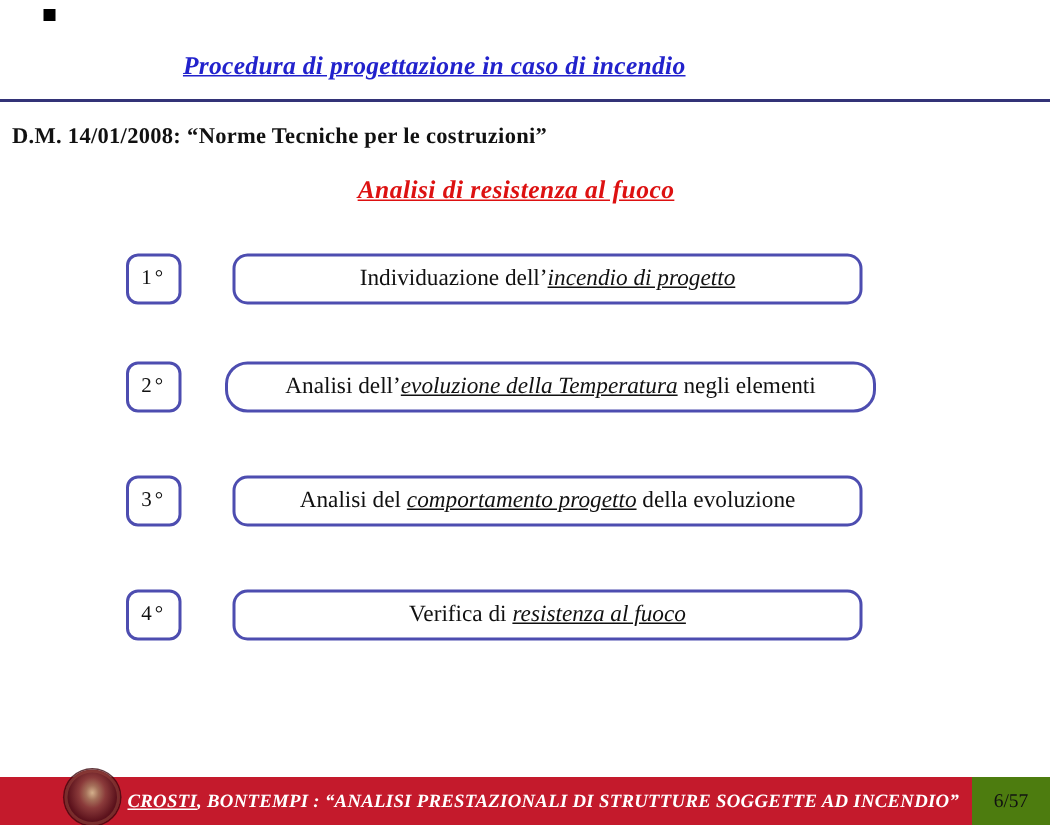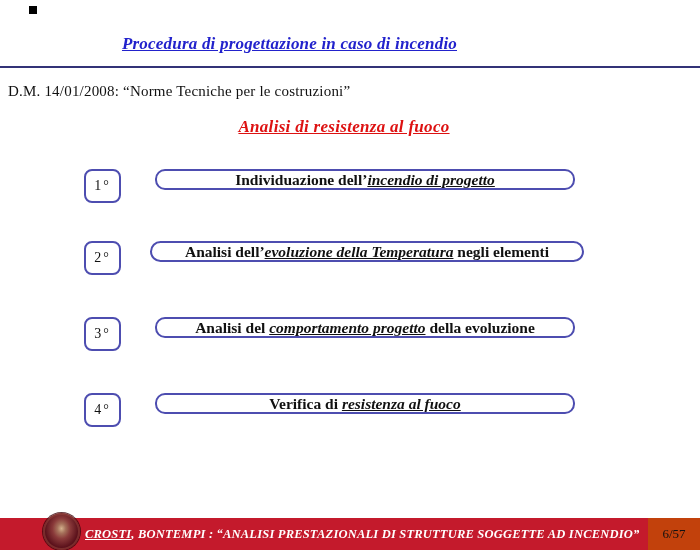--- a/index.html
+++ b/index.html
@@ -32,48 +32,47 @@
     color:var(--title-blue);
     text-decoration:underline;
     letter-spacing:.2px;
   }
   .title-rule{
     position:absolute;left:0;top:66px;width:700px;height:2px;
     background:var(--separator-navy);
   }
   .regulation-text{
     position:absolute;left:8px;top:83px;
-    font-size:15px;font-weight:normal;color:var(--text-black);
+    font-size:15px;font-weight:bold;color:var(--text-black);
     letter-spacing:.2px;
   }
   .section-heading{
     position:absolute;left:0;top:117px;width:688px;
     text-align:center;
     font-size:17px;font-weight:bold;font-style:italic;
     color:var(--heading-red);
     text-decoration:underline;
     letter-spacing:.3px;
   }
   .step-num-box{
     position:absolute;left:84px;width:37px;height:34px;
     border:2px solid var(--box-border-blue);
     border-radius:8px;
     display:flex;align-items:center;justify-content:center;
     font-size:14px;letter-spacing:2px;
     background:#fff;
   }
   .step-content-box{
-    position:absolute;left:155px;width:420px;height:21px;
+    position:absolute;left:155px;width:420px;height:34px;
     border:2px solid var(--box-border-blue);
     border-radius:10px;
     display:flex;align-items:center;justify-content:center;
     font-size:15.5px;
     background:#fff;
     white-space:nowrap;
-    font-weight:bold;
   }
   .step-content-box.wide{left:150px;width:434px;border-radius:15px;}
   .r1{top:169px;} .r2{top:241px;} .r3{top:317px;} .r4{top:393px;}
   .emph{font-style:italic;text-decoration:underline;}
   .footer-bar{
     position:absolute;left:0;top:518px;width:648px;height:32px;
     background:var(--footer-bar-red);
   }
   .university-logo{
     position:absolute;left:43px;top:513px;width:37px;height:37px;
@@ -85,21 +84,21 @@
   .footer-citation{
     position:absolute;left:85px;top:518px;right:56px;height:32px;
     display:flex;align-items:center;justify-content:flex-start;
     color:var(--footer-text-white);
     font-size:12.5px;font-weight:bold;font-style:italic;
     white-space:nowrap;letter-spacing:.2px;
   }
   .footer-author{text-decoration:underline;}
   .page-number-box{
     position:absolute;left:648px;top:518px;width:52px;height:32px;
-    background:#c2410c;
+    background:#4d7c0f;
     display:flex;align-items:center;justify-content:center;
     font-size:13px;color:var(--page-text-black);
   }
 </style>
 </head>
 <body>
 
 <div class="corner-mark"></div>
 
 <div class="slide-title">Procedura di progettazione in caso di incendio</div>

